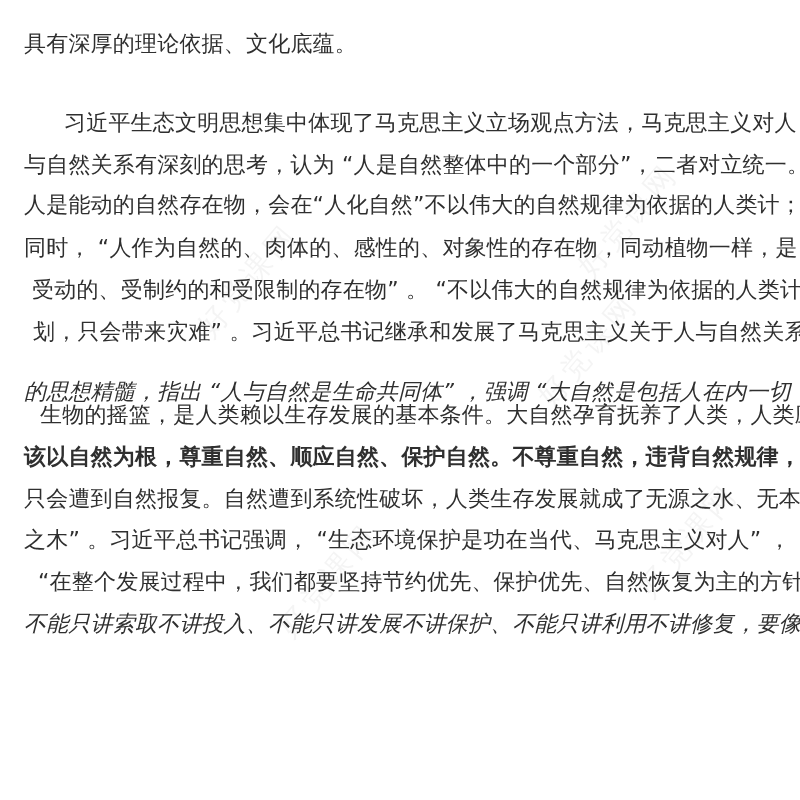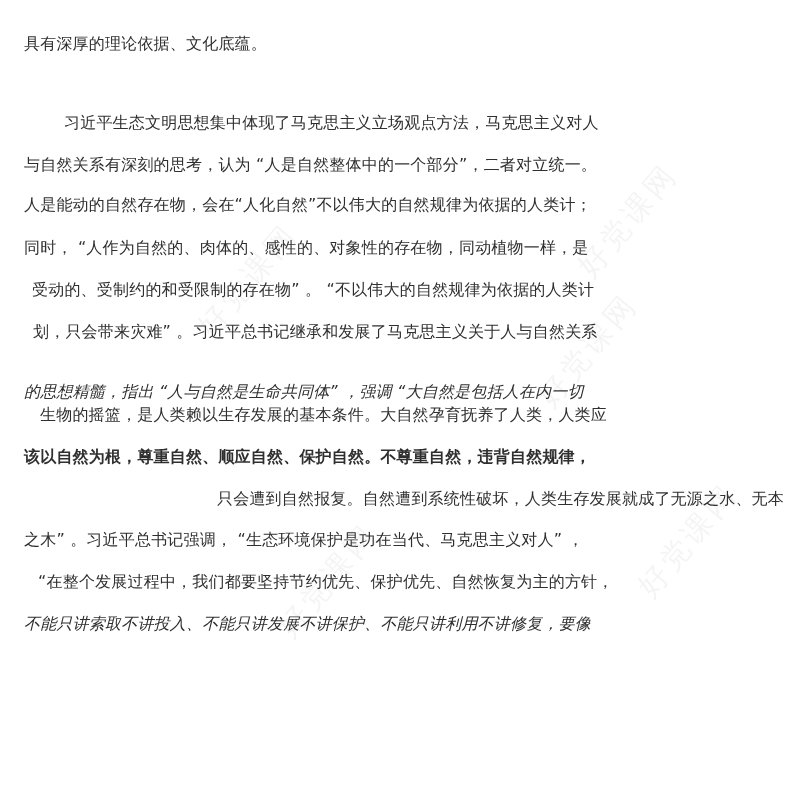--- a/index.html
+++ b/index.html
@@ -18,21 +18,21 @@
   .page {
     position: absolute;
     left: 0; top: 0;
     width: 800px;
     height: 800px;
   }
   .line {
     position: absolute;
     left: 24px;
     width: 760px;
-    font-size: 16px;
+    font-size: 22px;
     line-height: 28px;
     white-space: nowrap;
     letter-spacing: 0.2px;
   }
   .watermark {
     position: absolute;
     font-size: 30px;
     color: rgba(0,0,0,0.045);
     transform: rotate(-50deg);
     white-space: nowrap;

